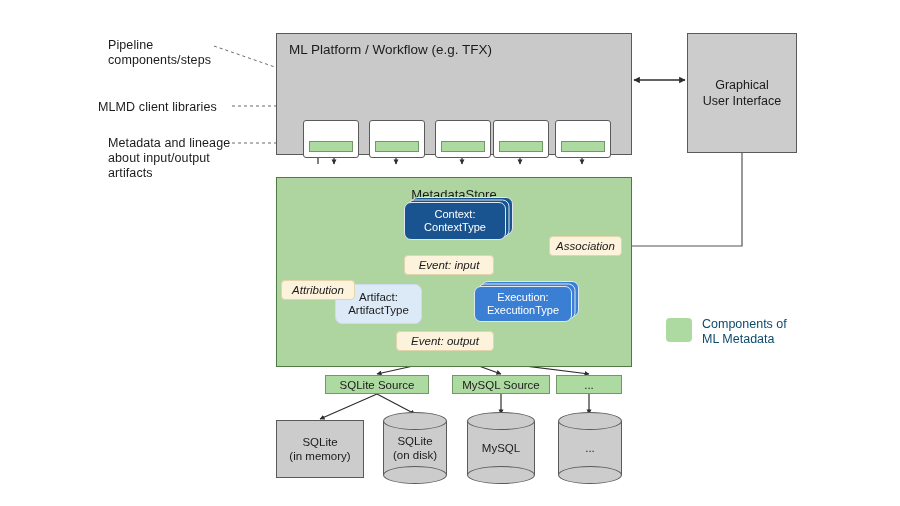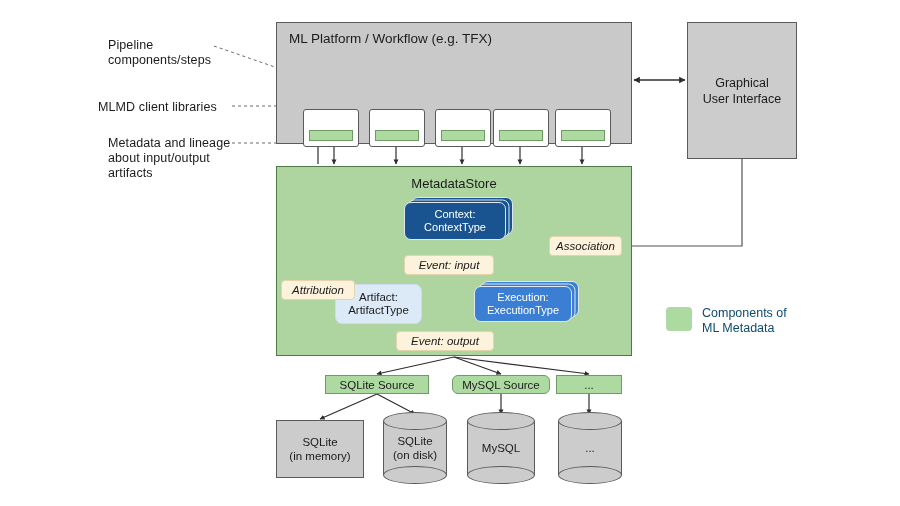--- a/index.html
+++ b/index.html
@@ -5,21 +5,21 @@
   * { box-sizing: border-box; }
   html, body {
     margin: 0; padding: 0;
     width: 900px; height: 506px;
     background: #ffffff;
     font-family: "Liberation Sans", sans-serif;
     overflow: hidden;
   }
   #root { position: relative; width: 900px; height: 506px; background:#fff; }
 
-  .abs { position: absolute; }
+  .abs { position: absolute; margin-top: 11px; }
 
   
   .annot {
     position: absolute;
     font-size: 12.5px;
     color: #1b1b1b;
     line-height: 15px;
     letter-spacing: .1px;
     white-space: pre-line;
   }
@@ -41,21 +41,21 @@
     border-radius: 3px;
   }
   .mlmd-bar {
     position: absolute; left: 5px; right: 5px; bottom: 5px; height: 11px;
     background: #addaa0;
     border: 1px solid #6f9a63;
   }
 
   
   #gui-box {
-    left: 687px; top: 22px; width: 110px; height: 137px;
+    left: 687px; top: 22px; width: 110px; height: 120px;
     background: #cccccc; border: 1.3px solid #5a5a5a;
     display: flex; align-items: center; justify-content: center;
     text-align: center; font-size: 12.5px; color: #1b1b1b; line-height: 16px;
   }
 
   
   #store-box {
     left: 276px; top: 166px; width: 356px; height: 190px;
     background: #aed5a0; border: 1.3px solid #4f7a44;
   }
@@ -271,21 +271,21 @@
   <div class="pill" style="left:404px; top:255px; width:90px;">
     <span>Event: input</span>
   </div>
   <div class="pill" style="left:396px; top:331px; width:98px;">
     <span>Event: output</span>
   </div>
 
   <div class="src-pill" style="left:325px; top:375px; width:104px;">
     <span>SQLite Source</span>
   </div>
-  <div class="src-pill" style="left:452px; top:375px; width:98px;border-radius:6px;">
+  <div class="src-pill" style="left:452px; top:375px; width:98px;">
     <span>MySQL Source</span>
   </div>
   <div class="src-pill" style="left:556px; top:375px; width:66px;">
     <span>...</span>
   </div>
 
   <div class="db-rect" style="left:276px; top:420px; width:88px; height:58px;">
     <span style="white-space:pre-line;">SQLite
 (in memory)</span>
   </div>

